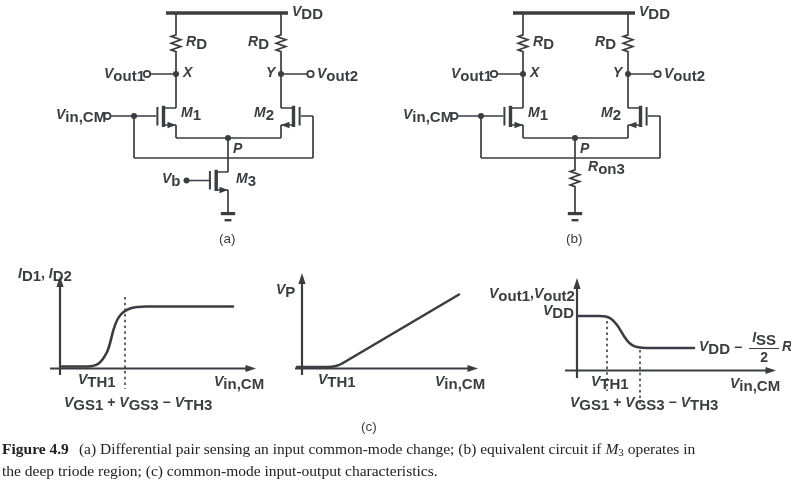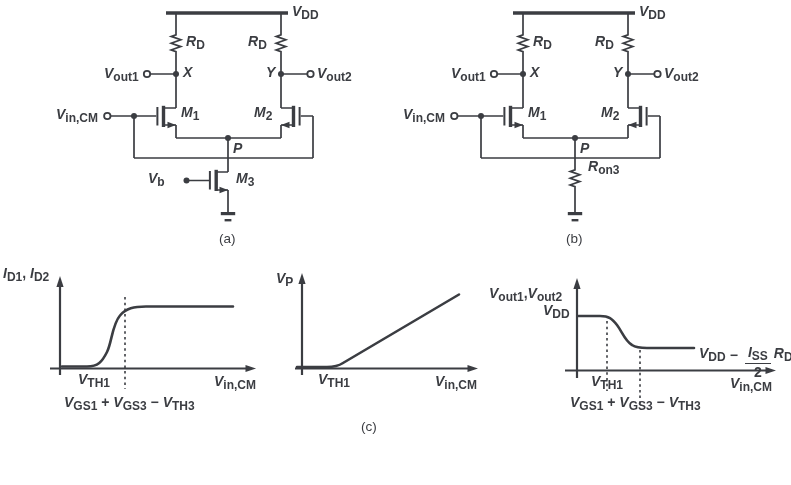--- a/index.html
+++ b/index.html
@@ -2,26 +2,26 @@
 <html><head>
 <meta charset="utf-8">
 <style>
   html,body{margin:0;padding:0;background:#fff;}
   .fig{position:relative;width:791px;height:485px;background:#ffffff;overflow:hidden;
        font-family:"Liberation Sans",sans-serif;}
   .fig svg{position:absolute;left:0;top:0;}
   .lab{position:absolute;font:700 14px "Liberation Sans",sans-serif;color:#3b3d42;
        white-space:nowrap;line-height:1.05;}
   .lab i{font-style:italic;}
-  .lab sub{font-size:12px;font-style:normal;vertical-align:-3px;line-height:1;}
+  .lab sub{font-size:15px;font-style:normal;vertical-align:-3px;line-height:1;}
   .tag{position:absolute;font:400 13.5px "Liberation Sans",sans-serif;color:#3b3d42;}
   .sat{display:flex;align-items:center;}
   .sat .op{margin:0 4px;font-style:normal;}
   .frac{display:inline-flex;flex-direction:column;align-items:center;margin:0 3px;}
-  .frac .num{border-bottom:1.7px solid #3b3d42;padding:0 3px 1px 3px;margin-top:15px;}
+  .frac .num{border-bottom:1.7px solid #3b3d42;padding:0 3px 1px 3px;}
   .frac .den{padding-top:1px;}
   .caption{position:absolute;left:2px;top:440px;width:784px;
            font:400 15.5px "Liberation Serif",serif;color:#222;line-height:18.5px;}
   .caption b{font-weight:700;margin-right:10px;}
   .caption i{font-style:italic;}
   .caption sub{font-size:11px;vertical-align:-2px;}
 </style>
 </head>
 <body>
 
@@ -114,58 +114,62 @@
   <span class="lab" style="left:186px;top:34px"><i>R</i><sub>D</sub></span>
   <span class="lab" style="left:248px;top:34px"><i>R</i><sub>D</sub></span>
   <span class="lab" style="left:104px;top:66px"><i>V</i><sub>out1</sub></span>
   <span class="lab" style="left:183px;top:65px"><i>X</i></span>
   <span class="lab" style="left:266px;top:65px"><i>Y</i></span>
   <span class="lab" style="left:317px;top:66px"><i>V</i><sub>out2</sub></span>
   <span class="lab" style="left:56px;top:107px"><i>V</i><sub>in,CM</sub></span>
   <span class="lab" style="left:181px;top:105px"><i>M</i><sub>1</sub></span>
   <span class="lab" style="left:254px;top:105px"><i>M</i><sub>2</sub></span>
   <span class="lab" style="left:233px;top:141px"><i>P</i></span>
-  <span class="lab" style="left:148px;top:171px"><i>V</i><sub>b</sub></span>
+  <span class="lab" style="left:162px;top:171px"><i>V</i><sub>b</sub></span>
   <span class="lab" style="left:236px;top:171px"><i>M</i><sub>3</sub></span>
   <span class="tag" style="left:219px;top:231px">(a)</span>
 
   <span class="lab" style="left:639px;top:4px"><i>V</i><sub>DD</sub></span>
   <span class="lab" style="left:533px;top:34px"><i>R</i><sub>D</sub></span>
   <span class="lab" style="left:595px;top:34px"><i>R</i><sub>D</sub></span>
   <span class="lab" style="left:451px;top:66px"><i>V</i><sub>out1</sub></span>
   <span class="lab" style="left:530px;top:65px"><i>X</i></span>
   <span class="lab" style="left:613px;top:65px"><i>Y</i></span>
   <span class="lab" style="left:664px;top:66px"><i>V</i><sub>out2</sub></span>
   <span class="lab" style="left:403px;top:107px"><i>V</i><sub>in,CM</sub></span>
   <span class="lab" style="left:528px;top:105px"><i>M</i><sub>1</sub></span>
   <span class="lab" style="left:601px;top:105px"><i>M</i><sub>2</sub></span>
   <span class="lab" style="left:580px;top:141px"><i>P</i></span>
   <span class="lab" style="left:588px;top:159px"><i>R</i><sub>on3</sub></span>
   <span class="tag" style="left:566px;top:231px">(b)</span>
 
-  <span class="lab" style="left:3px;top:266px"><i>I</i><sub>D1</sub><span>, </span><i>I</i><sub>D2</sub></span>
+  <span class="lab" style="left:18px;top:266px"><i>I</i><sub>D1</sub><span>, </span><i>I</i><sub>D2</sub></span>
   <span class="lab" style="left:78px;top:372px"><i>V</i><sub>TH1</sub></span>
   <span class="lab" style="left:214px;top:374px"><i>V</i><sub>in,CM</sub></span>
   <span class="lab" style="left:64px;top:395px"><i>V</i><sub>GS1</sub><span> + </span><i>V</i><sub>GS3</sub><span> − </span><i>V</i><sub>TH3</sub></span>
 
-  <span class="lab" style="left:276px;top:271px"><i>V</i><sub>P</sub></span>
+  <span class="lab" style="left:276px;top:282px"><i>V</i><sub>P</sub></span>
   <span class="lab" style="left:318px;top:372px"><i>V</i><sub>TH1</sub></span>
   <span class="lab" style="left:435px;top:374px"><i>V</i><sub>in,CM</sub></span>
 
   <span class="lab" style="left:489px;top:286px"><i>V</i><sub>out1</sub><span>,</span><i>V</i><sub>out2</sub></span>
   <span class="lab" style="left:543px;top:303px"><i>V</i><sub>DD</sub></span>
   <span class="lab" style="left:591px;top:374px"><i>V</i><sub>TH1</sub></span>
   <span class="lab" style="left:730px;top:376px"><i>V</i><sub>in,CM</sub></span>
   <span class="lab sat" style="left:699px;top:330px">
       <span><i>V</i><sub>DD</sub></span>
       <span class="op">−</span>
       <span class="frac">
         <span class="num"><i>I</i><sub>SS</sub></span>
         <span class="den">2</span>
       </span>
       <span><i>R</i><sub>D</sub></span>
     </span>
   <span class="lab" style="left:570px;top:395px"><i>V</i><sub>GS1</sub><span> + </span><i>V</i><sub>GS3</sub><span> − </span><i>V</i><sub>TH3</sub></span>
 
   <span class="tag" style="left:361px;top:419px">(c)</span>
 
+  <div class="caption">
+    <b>Figure 4.9</b><span>(a) Differential pair sensing an input common-mode change; (b) equivalent circuit if </span><i>M</i><sub>3</sub><span> operates in</span><br>
+    <span>the deep triode region; (c) common-mode input-output characteristics.</span>
+  </div>
 
 </div>
 
 </body></html>

